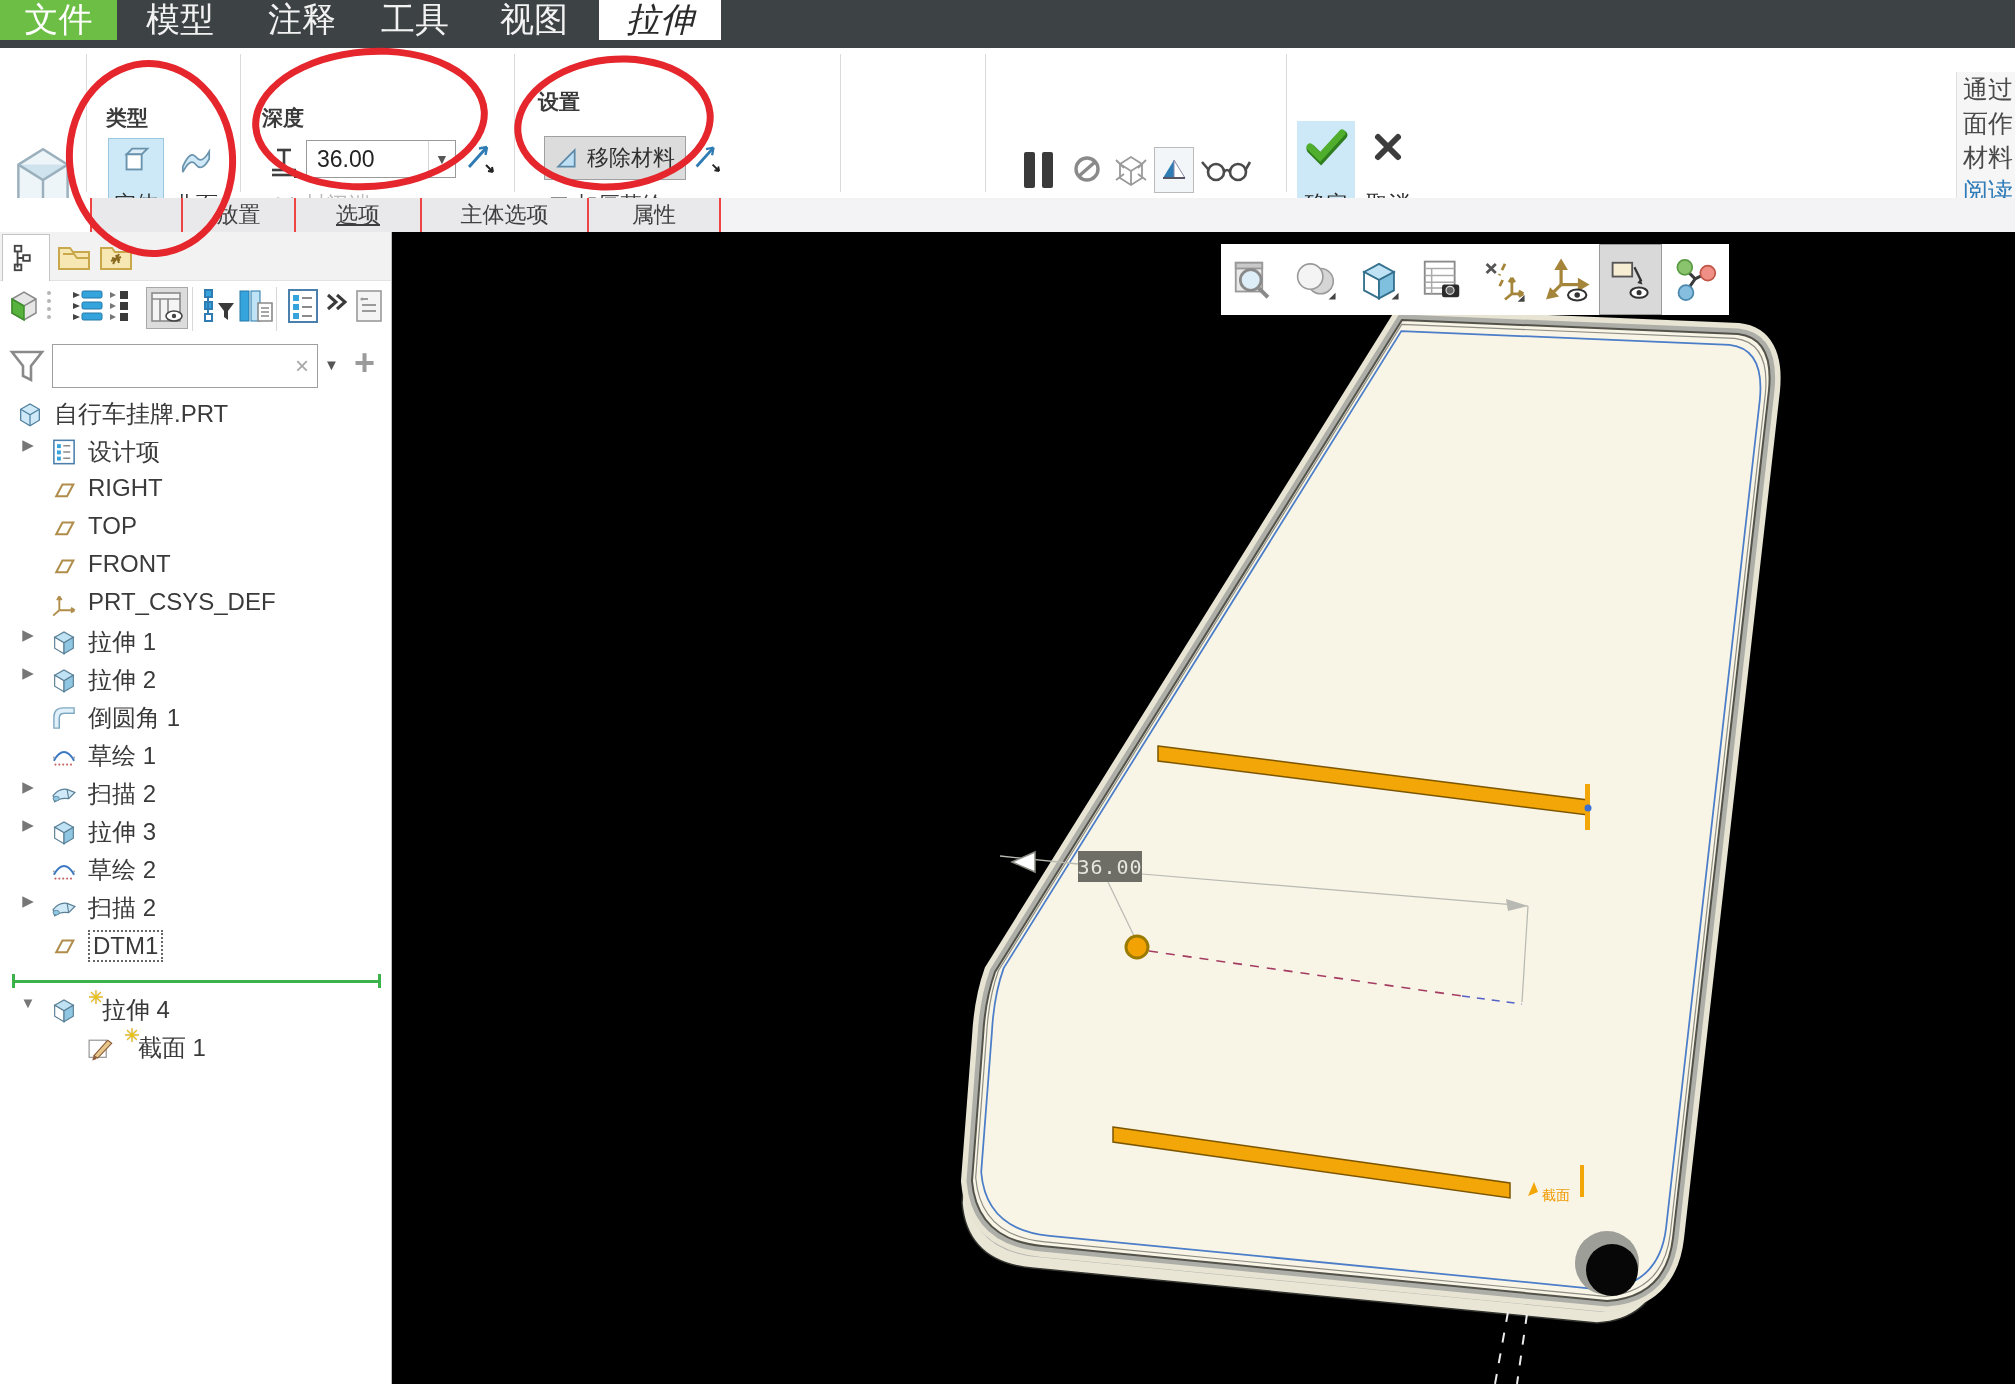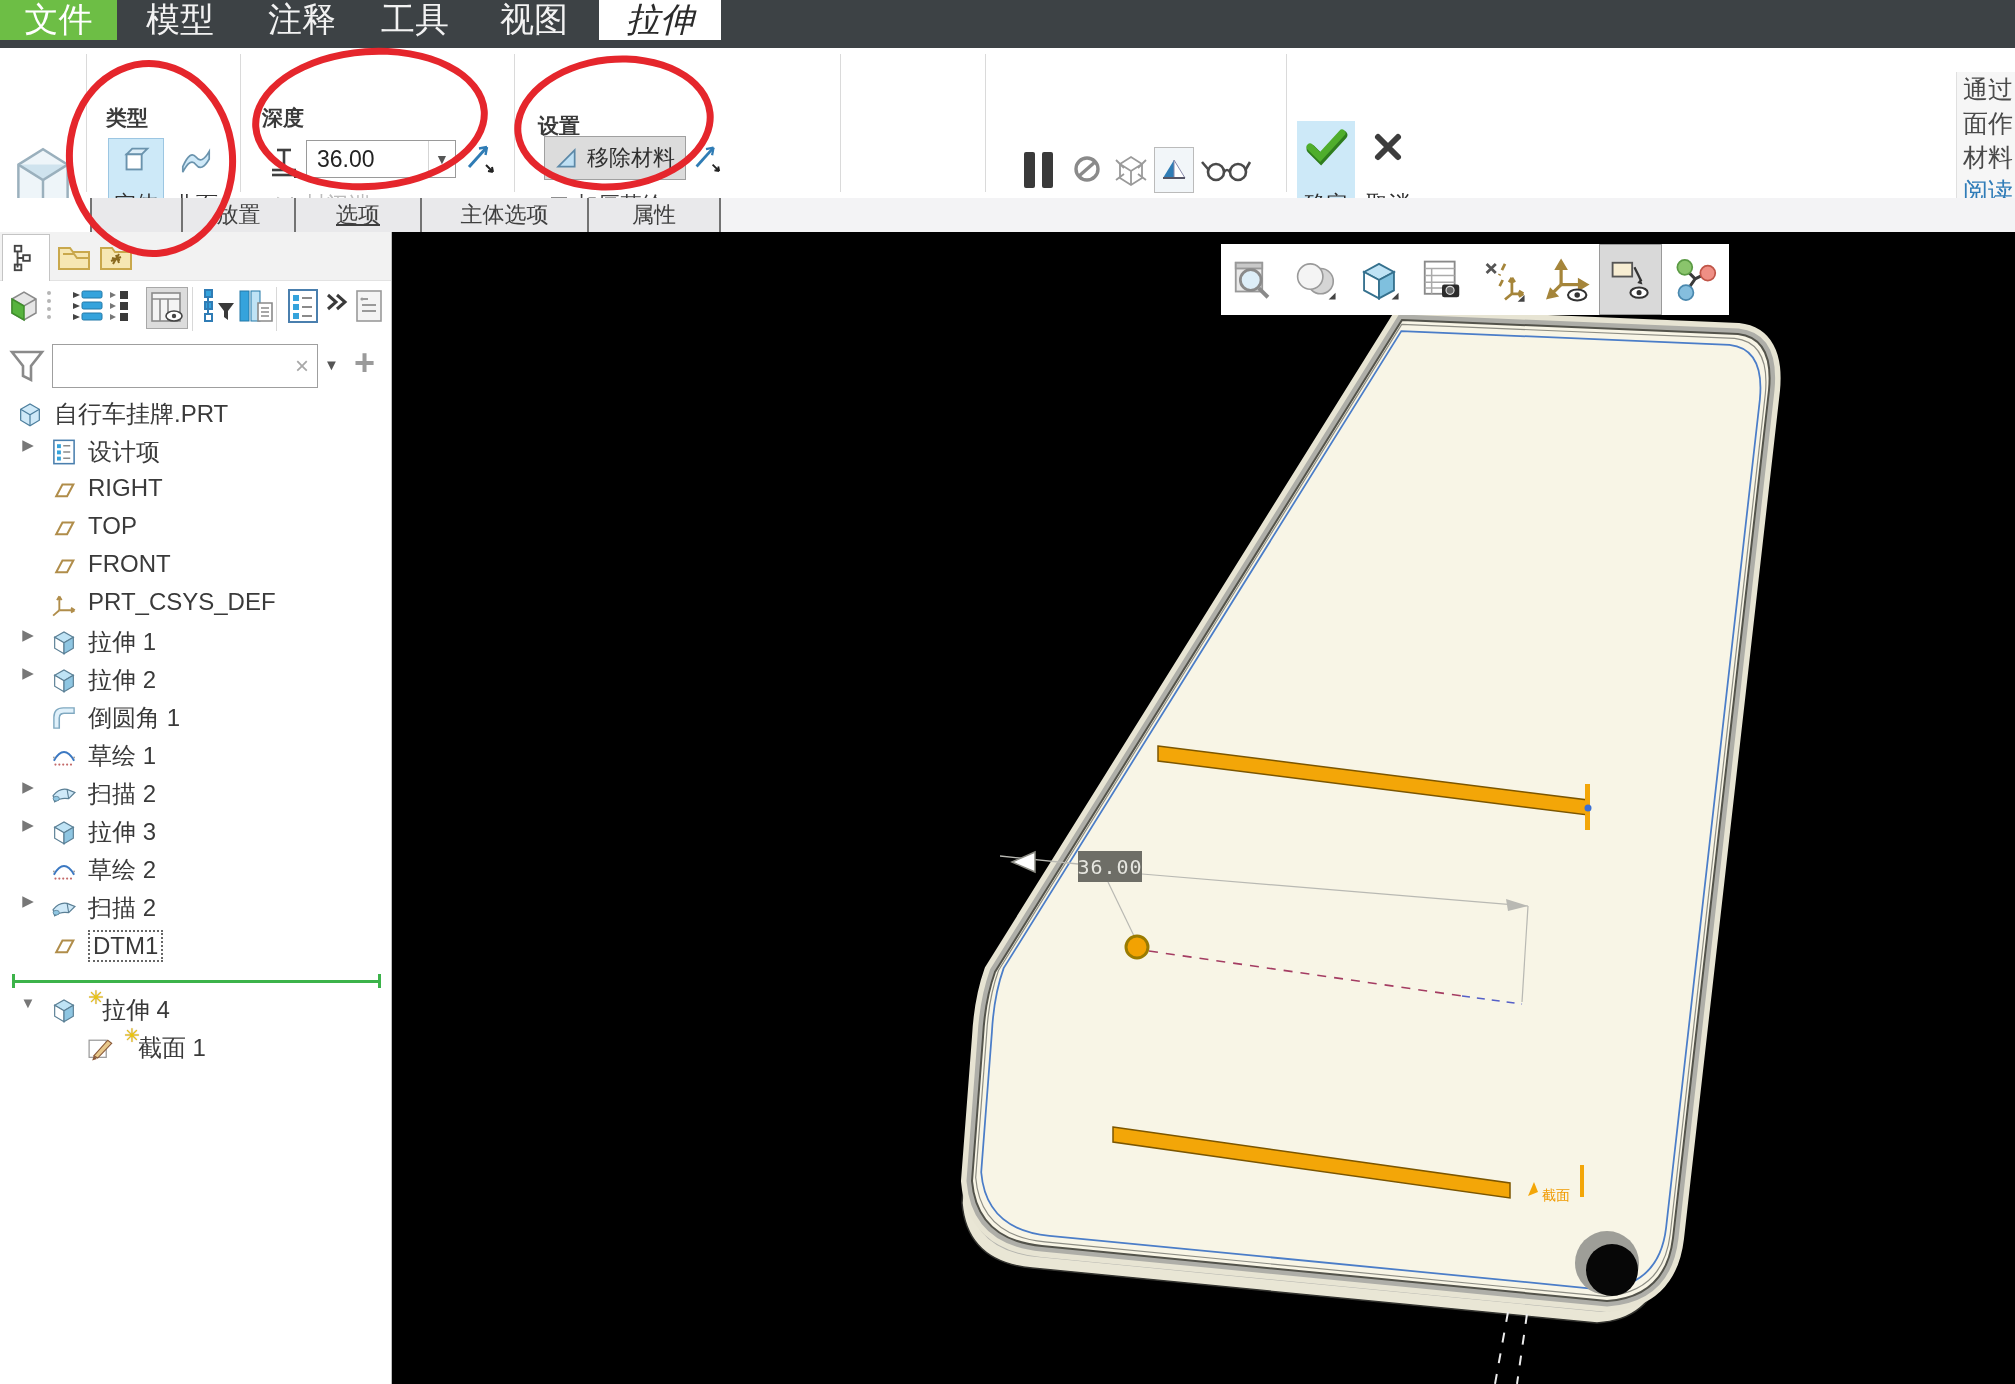--- a/index.html
+++ b/index.html
@@ -28,21 +28,21 @@
               padding:6px 2px;box-sizing:border-box;font-size:22px;color:#2b2b2b;cursor:pointer;}
   .confirmbtn.ok{background:#cde9f8;}
   .icon{display:inline-flex;align-items:center;justify-content:center;}
   
   .tipbox{position:absolute;left:1956px;top:72px;width:59px;height:142px;background:#f6f6f6;border-left:1px solid #e0e0e0;
           overflow:hidden;padding-left:6px;box-sizing:border-box;}
   .tipbox div{font-size:25px;line-height:34px;color:#4a4a4a;white-space:nowrap;}
   .tipbox .link{color:#2f7cb8;}
   
   .strip{position:absolute;left:0;top:198px;width:2015px;height:34px;background:#fff;display:flex;}
-  .seg{height:34px;background:#e9e9eb;border-right:2px solid #737373;display:flex;align-items:center;justify-content:center;
+  .seg{height:34px;background:#e9e9eb;border-right:2px solid #ef4444;display:flex;align-items:center;justify-content:center;
        font-size:22px;color:#3f3f3f;cursor:pointer;}
   .seg.blank{cursor:default;}
   .seg.fill{background:#f3f3f5;border-right:none;flex:1;cursor:default;}
   
   .leftpanel{position:absolute;left:0;top:232px;width:392px;height:1152px;background:#fff;border-right:1px solid #bdbdbd;box-sizing:border-box;}
   .ptabs{position:absolute;left:0;top:0;width:100%;height:48px;background:#f2f2f2;border-bottom:1px solid #e2e2e2;}
   .ptab-active{position:absolute;left:2px;top:2px;width:46px;height:46px;background:#fff;border:1px solid #c4c4c4;border-bottom:none;display:flex;align-items:center;justify-content:center;}
   .ptab{position:absolute;top:4px;width:40px;height:42px;display:flex;align-items:center;justify-content:center;}
   .ptools{position:absolute;left:0;top:49px;width:100%;height:58px;background:#fff;}
   .ptool{position:absolute;top:6px;display:flex;align-items:center;justify-content:center;cursor:pointer;}
@@ -140,21 +140,21 @@
       <span class="icon">
         <svg width="22" height="22" viewBox="0 0 22 22">
             <path d="M4 4 L16 11 L4 18 Z" fill="#d9d9d9" stroke="#bcbcbc" stroke-width="1.5"></path>
             <line x1="18" y1="3" x2="18" y2="19" stroke="#bcbcbc" stroke-width="2"></line>
           </svg>
       </span>
       <span>封闭端</span>
     </div>
     <div class="rsep" style="left:514px"></div>
 
-    <div class="glabel" style="left:538px;top:64px">设置</div>
+    <div class="glabel" style="left:538px;top:40px">设置</div>
     <div class="togglebtn" style="left:544px;top:88px;width:142px;height:44px">
       <span class="icon">
         <svg width="26" height="26" viewBox="0 0 30 30">
             <path d="M6 25 L25 25 L25 6 Z" fill="#bfe0f4" stroke="#5c89a8" stroke-width="2"></path>
           </svg>
       </span>
       <span>移除材料</span>
     </div>
     <span class="icon" style="position:absolute;left:690px;top:92px">
       <svg width="32" height="36" viewBox="0 0 34 36">

